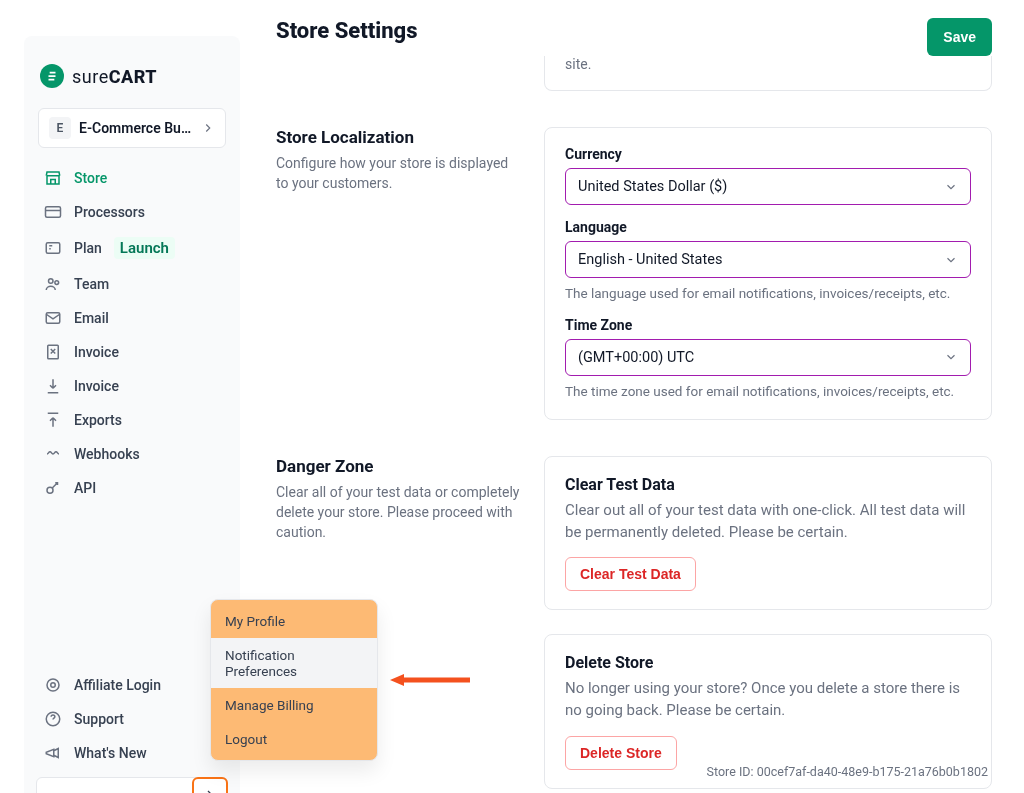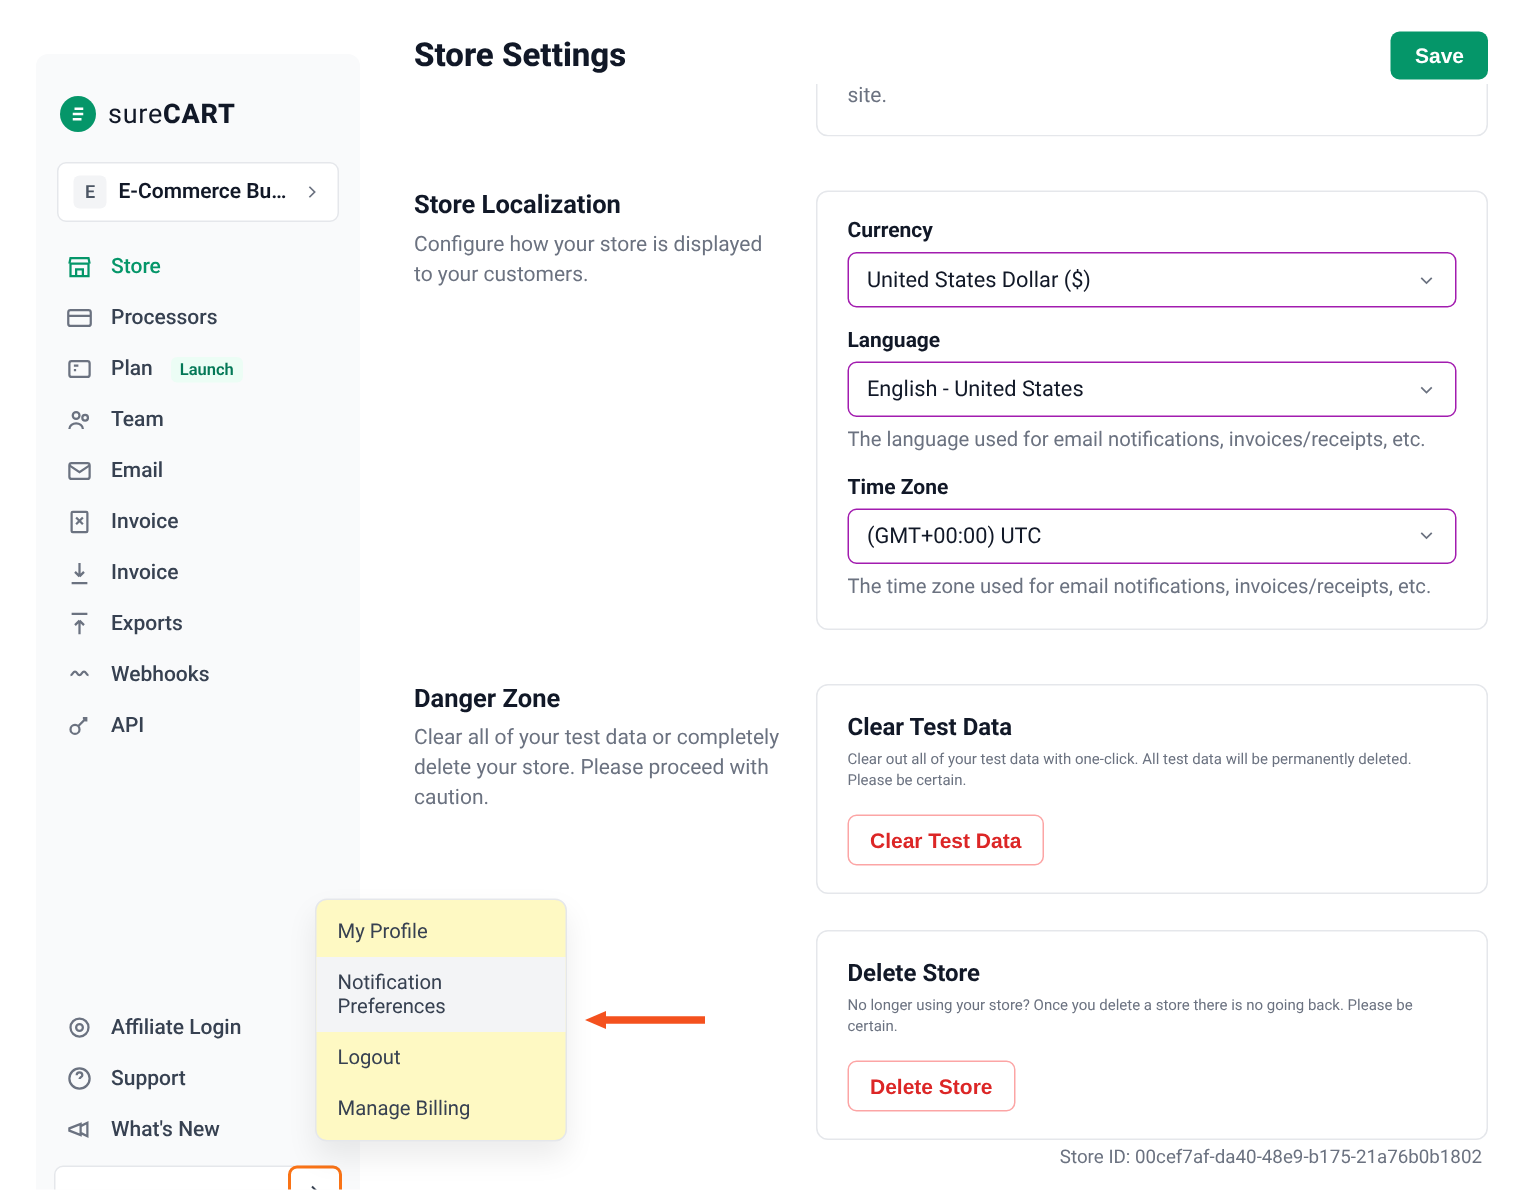--- a/index.html
+++ b/index.html
@@ -82,21 +82,21 @@
     display:flex; align-items:center; gap:12px;
     padding:7px 8px; border-radius:6px;
     color:#374151; cursor:pointer;
     font-weight:500;
   }
   .nav-item.active { color: var(--green); }
   .nav-item .icon { width:18px; height:18px; color:#6b7280; flex-shrink:0; display:flex; align-items:center; justify-content:center;}
   .nav-item.active .icon { color: var(--green); }
   .badge {
     background:#ecfdf5; color:var(--green-dark);
-    font-size:11px; padding:2px 6px; border-radius:4px; font-weight:600;
+    font-size:15px; padding:2px 6px; border-radius:4px; font-weight:600;
   }
   .sidebar-spacer { flex:1; }
   .user-expand {
     margin-top:8px;
     display:flex; align-items:center;
     border:1px solid var(--border);
     background:#fff; border-radius:6px;
     height:36px;
     position:relative;
   }
@@ -107,21 +107,21 @@
     border-radius:6px;
     display:flex; align-items:center; justify-content:center;
     margin:-1px -1px -1px 0;
   }
   
   .popup {
     position:absolute;
     left: 210px;
     bottom: 32px;
     width: 168px;
-    background:#fef9c3;
+    background:#fdba74;
     border:1px solid var(--border);
     border-radius:8px;
     box-shadow: 0 10px 20px rgba(0,0,0,0.08);
     padding:4px 0;
     z-index:20;
   }
   .popup-item {
     padding:9px 14px;
     font-size:13.5px;
     color:#374151;
@@ -137,21 +137,21 @@
     z-index:30;
   }
   
   .main {
     position:absolute;
     left: 256px; right:0; top:0; bottom:0;
     padding: 0 32px 0 20px;
     overflow:hidden;
   }
   .header-row {
-    display:flex; align-items:center; justify-content:space-between;
+    display:flex; justify-content:space-between;
     padding-top:18px; height:56px;
   }
   .page-title { font-size:22px; font-weight:800; color:#111827; }
   .save-btn {
     background:var(--green); color:#fff; border:none;
     padding:8px 16px; border-radius:6px; font-weight:600; font-size:14px;
     cursor:pointer;
   }
   .sections { margin-top:6px; }
   .section { display:flex; gap:24px; margin-top:36px; }
@@ -168,21 +168,21 @@
   .field { margin-bottom:14px; }
   .field:last-child { margin-bottom:0; }
   .label { font-weight:700; font-size:14px; color:#111827; margin-bottom:6px; }
   .select {
     display:flex; align-items:center; justify-content:space-between;
     border:1px solid #a21caf; border-radius:6px;
     padding:9px 12px; cursor:pointer;
     font-size:14.5px; color:#111827;
   }
   .help { color:var(--text-muted); font-size:13.5px; margin-top:6px; line-height:1.4;}
-  .desc { color:var(--text-muted); font-size:10px; line-height:1.45; margin:0 0 14px 0;}
+  .desc { color:var(--text-muted); font-size:15px; line-height:1.45; margin:0 0 14px 0;}
   .danger-btn {
     border:1px solid #fca5a5; color:var(--red);
     background:#fff; padding:8px 14px; border-radius:6px;
     font-weight:600; font-size:14px; cursor:pointer;
   }
   .top-card-frag {
     border:1px solid var(--border); border-top:none;
     border-radius:0 0 8px 8px;
     padding:0 20px 18px 20px;
     margin-left:268px;
@@ -347,22 +347,22 @@
       <svg width="16" height="16" viewBox="0 0 24 24" fill="none" stroke="#374151" stroke-width="2">
           <polyline points="9 18 15 12 9 6"></polyline>
         </svg>
     </div>
   </div>
 </aside>
 
 <div class="popup">
   <div class="popup-item">My Profile</div>
   <div class="popup-item hover">Notification Preferences</div>
+  <div class="popup-item">Manage Billing</div>
   <div class="popup-item">Logout</div>
-  <div class="popup-item">Manage Billing</div>
 </div>
 
 <svg class="arrow" viewBox="0 0 80 16">
   <line x1="80" y1="8" x2="10" y2="8" stroke="#f4511e" stroke-width="5"></line>
   <polygon points="0,8 14,2 14,14" fill="#f4511e"></polygon>
 </svg>
 
 <main class="main">
   <div class="header-row">
     <div class="page-title">Store Settings</div>

